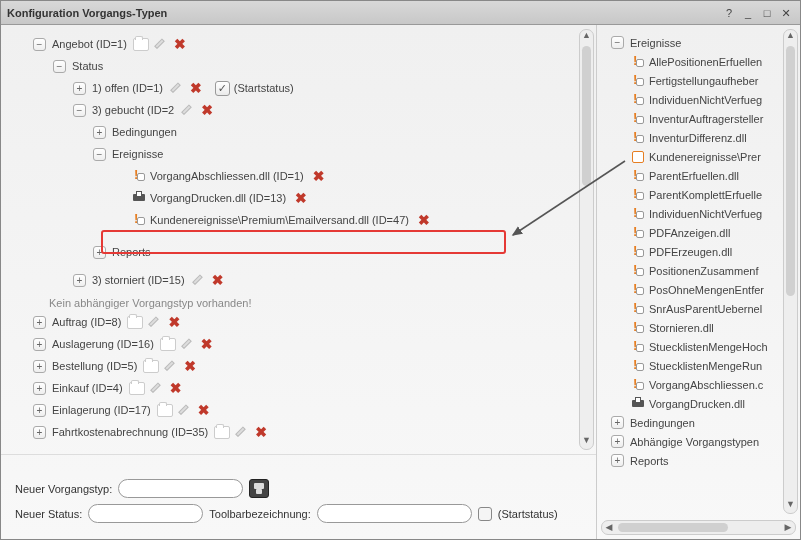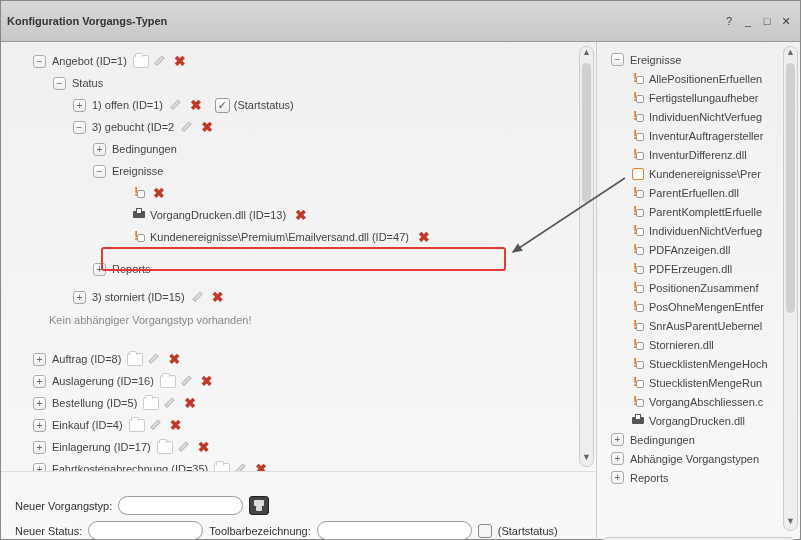--- a/index.html
+++ b/index.html
@@ -1,18 +1,18 @@
 <!DOCTYPE html>
 <html><head>
 <meta charset="utf-8">
 <style>
 * { margin: 0; padding: 0; box-sizing: border-box; font-family: Verdana, Geneva, sans-serif; font-size: 11px; }
 body { background: #fff; }
 .window { width: 801px; height: 540px; border: 1px solid #888; background: linear-gradient(to bottom, #dfdfdf 0, #dfdfdf 24px, #f0f0f0 24px, #f8f8f8 100%); box-shadow: 0 2px 6px rgba(0,0,0,0.3); }
-.titlebar { height: 41px; background: linear-gradient(#d8d8d8, #c8c8c8); display: flex; align-items: center; padding: 0 6px; border-bottom: 1px solid #999; }
+.titlebar { height: 24px; background: linear-gradient(#d8d8d8, #c8c8c8); display: flex; align-items: center; padding: 0 6px; border-bottom: 1px solid #999; }
 .titlebar .title { flex: 1; color: #333; font-weight: bold; }
 .titlebar .tb-btn { width: 16px; height: 14px; margin-left: 3px; text-align: center; color: #444; cursor: pointer; font-size: 11px; line-height: 14px; }
 .content { display: flex; height: calc(100% - 24px); position: relative; }
 .left { width: 596px; display: flex; flex-direction: column; border-right: 1px solid #ccc; }
 .right { width: 203px; display: flex; flex-direction: column; }
 .tree-area { flex: 1; overflow: hidden; position: relative; padding: 8px 0 8px 12px; }
 .tree-area .scrollbar-v { position: absolute; right: 2px; top: 4px; bottom: 4px; width: 15px; background: #eee; border: 1px solid #ccc; border-radius: 7px; }
 .scrollbar-v .arrow-up, .scrollbar-v .arrow-down { position: absolute; left: 0; right: 0; height: 14px; text-align: center; font-size: 9px; color: #666; cursor: pointer; }
 .scrollbar-v .arrow-up { top: 0; }
 .scrollbar-v .arrow-down { bottom: 0; }
@@ -37,21 +37,21 @@
 .special-ico { width: 14px; height: 14px; margin-right: 4px; position: relative; }
 .special-ico.exclaim::before { content: "!"; color: #e67e22; font-weight: bold; position: absolute; left: 2px; top: -2px; font-size: 13px;}
 .special-ico.exclaim::after { content: ""; position: absolute; right: 1px; top: 4px; width: 6px; height: 6px; background: #fff; border: 1px solid #999; border-radius: 2px; }
 .special-ico.printer::before { content: ""; position: absolute; left: 1px; top: 3px; right: 1px; height: 7px; background: #555; border-radius: 1px; }
 .special-ico.printer::after { content: ""; position: absolute; left: 4px; top: 0; right: 4px; height: 4px; background: #fff; border: 1px solid #555; }
 .special-ico.label-tag::before { content: ""; position: absolute; inset: 1px; background: #fff; border: 1px solid #e67e22; border-radius: 2px; }
 .indent { display: inline-block; }
 .i20 { width: 20px; } .i40 { width: 40px; } .i60 { width: 60px; } .i80 { width: 80px; } .i100 { width: 100px; }
 .starred-chk { width: 15px; height: 15px; border: 1px solid #999; border-radius: 3px; background: linear-gradient(#fff,#eaeaea); margin: 0 4px 0 10px; display:inline-flex; align-items:center; justify-content:center; color:#555; font-size:11px; }
 .highlight-box { position: absolute; border: 2px solid #e53935; border-radius: 3px; pointer-events: none; }
-.no-dep { color: #888; margin: 6px 0 22px 36px; }
+.no-dep { color: #888; margin: 6px 0 2px 36px; }
 .arrow-svg { position: absolute; pointer-events: none; }
 .right .tree-area { padding: 8px 0 8px 8px; }
 .right .node { height: 19px; }
 .right .hscroll { height: 15px; margin: 2px 4px 4px 4px; background: #eee; border: 1px solid #ccc; border-radius: 7px; position: relative; }
 .right .hscroll .hl, .right .hscroll .hr { position: absolute; top: 0; bottom: 0; width: 14px; text-align: center; font-size: 9px; color: #666; line-height: 13px; cursor:pointer;}
 .right .hscroll .hl { left: 0; } .right .hscroll .hr { right: 0; }
 .right .hscroll .ht { position: absolute; top: 2px; bottom: 2px; left: 16px; width: 110px; background: #d0d0d0; border-radius: 5px; }
 .right .scrollbar-v .thumb { height: 250px; }
 </style>
 </head>
@@ -112,20 +112,21 @@
         <div class="node">
           <span class="indent i80"></span>
           <span class="toggle">−</span>
           <span class="label">Ereignisse</span>
         </div>
 
         <div class="node">
           <span class="indent i100"></span>
           <span class="toggle empty"></span>
           <span class="special-ico exclaim"></span>
+          <span class="label">VorgangAbschliessen.dll (ID=1)</span>
           <span class="del-ico">✖</span>
         </div>
         <div class="node">
           <span class="indent i100"></span>
           <span class="toggle empty"></span>
           <span class="special-ico printer"></span>
           <span class="label">VorgangDrucken.dll (ID=13)</span>
           <span class="del-ico">✖</span>
         </div>
         <div class="node" style="position:relative;">

